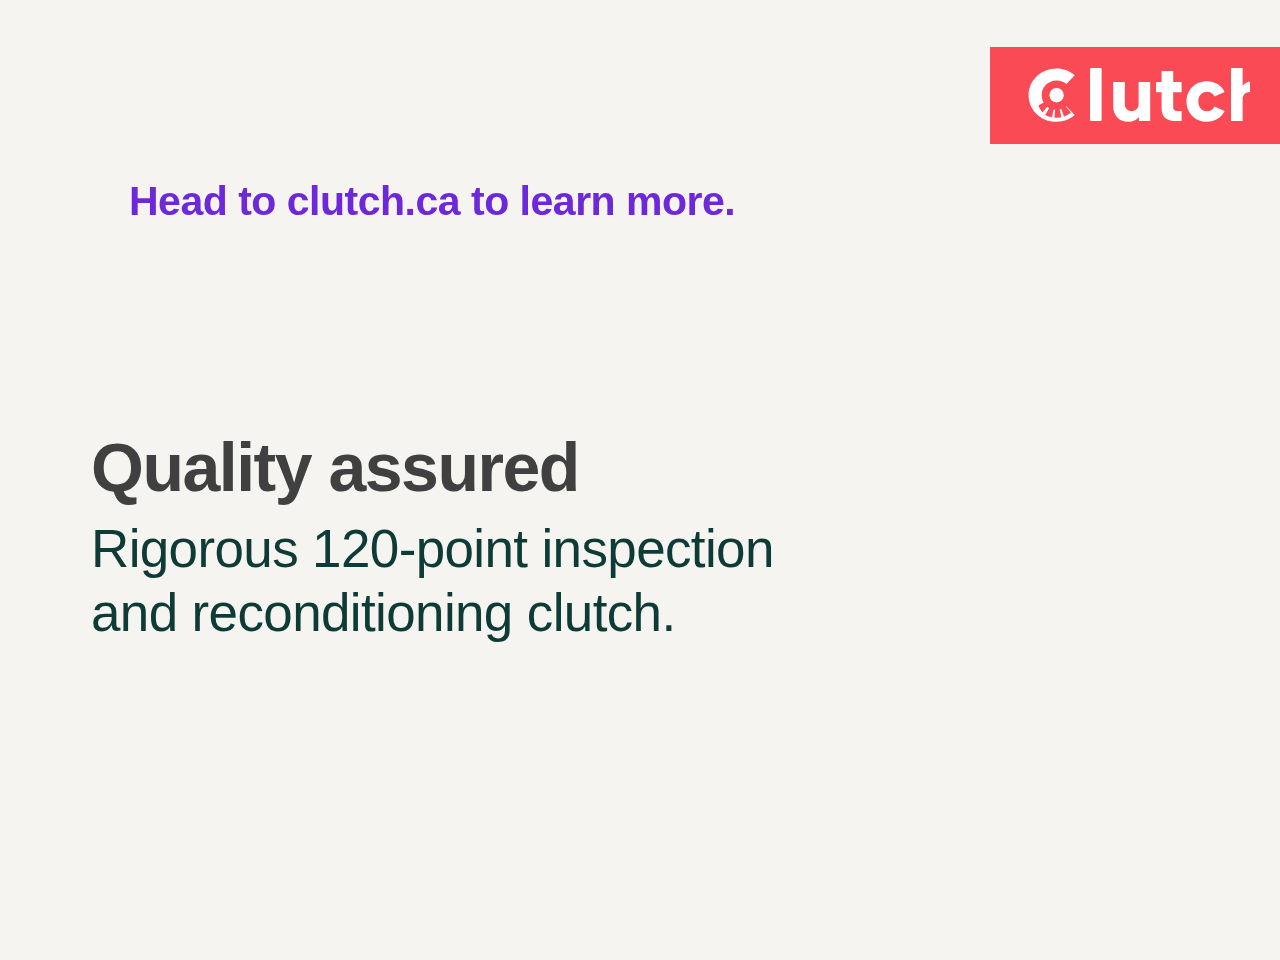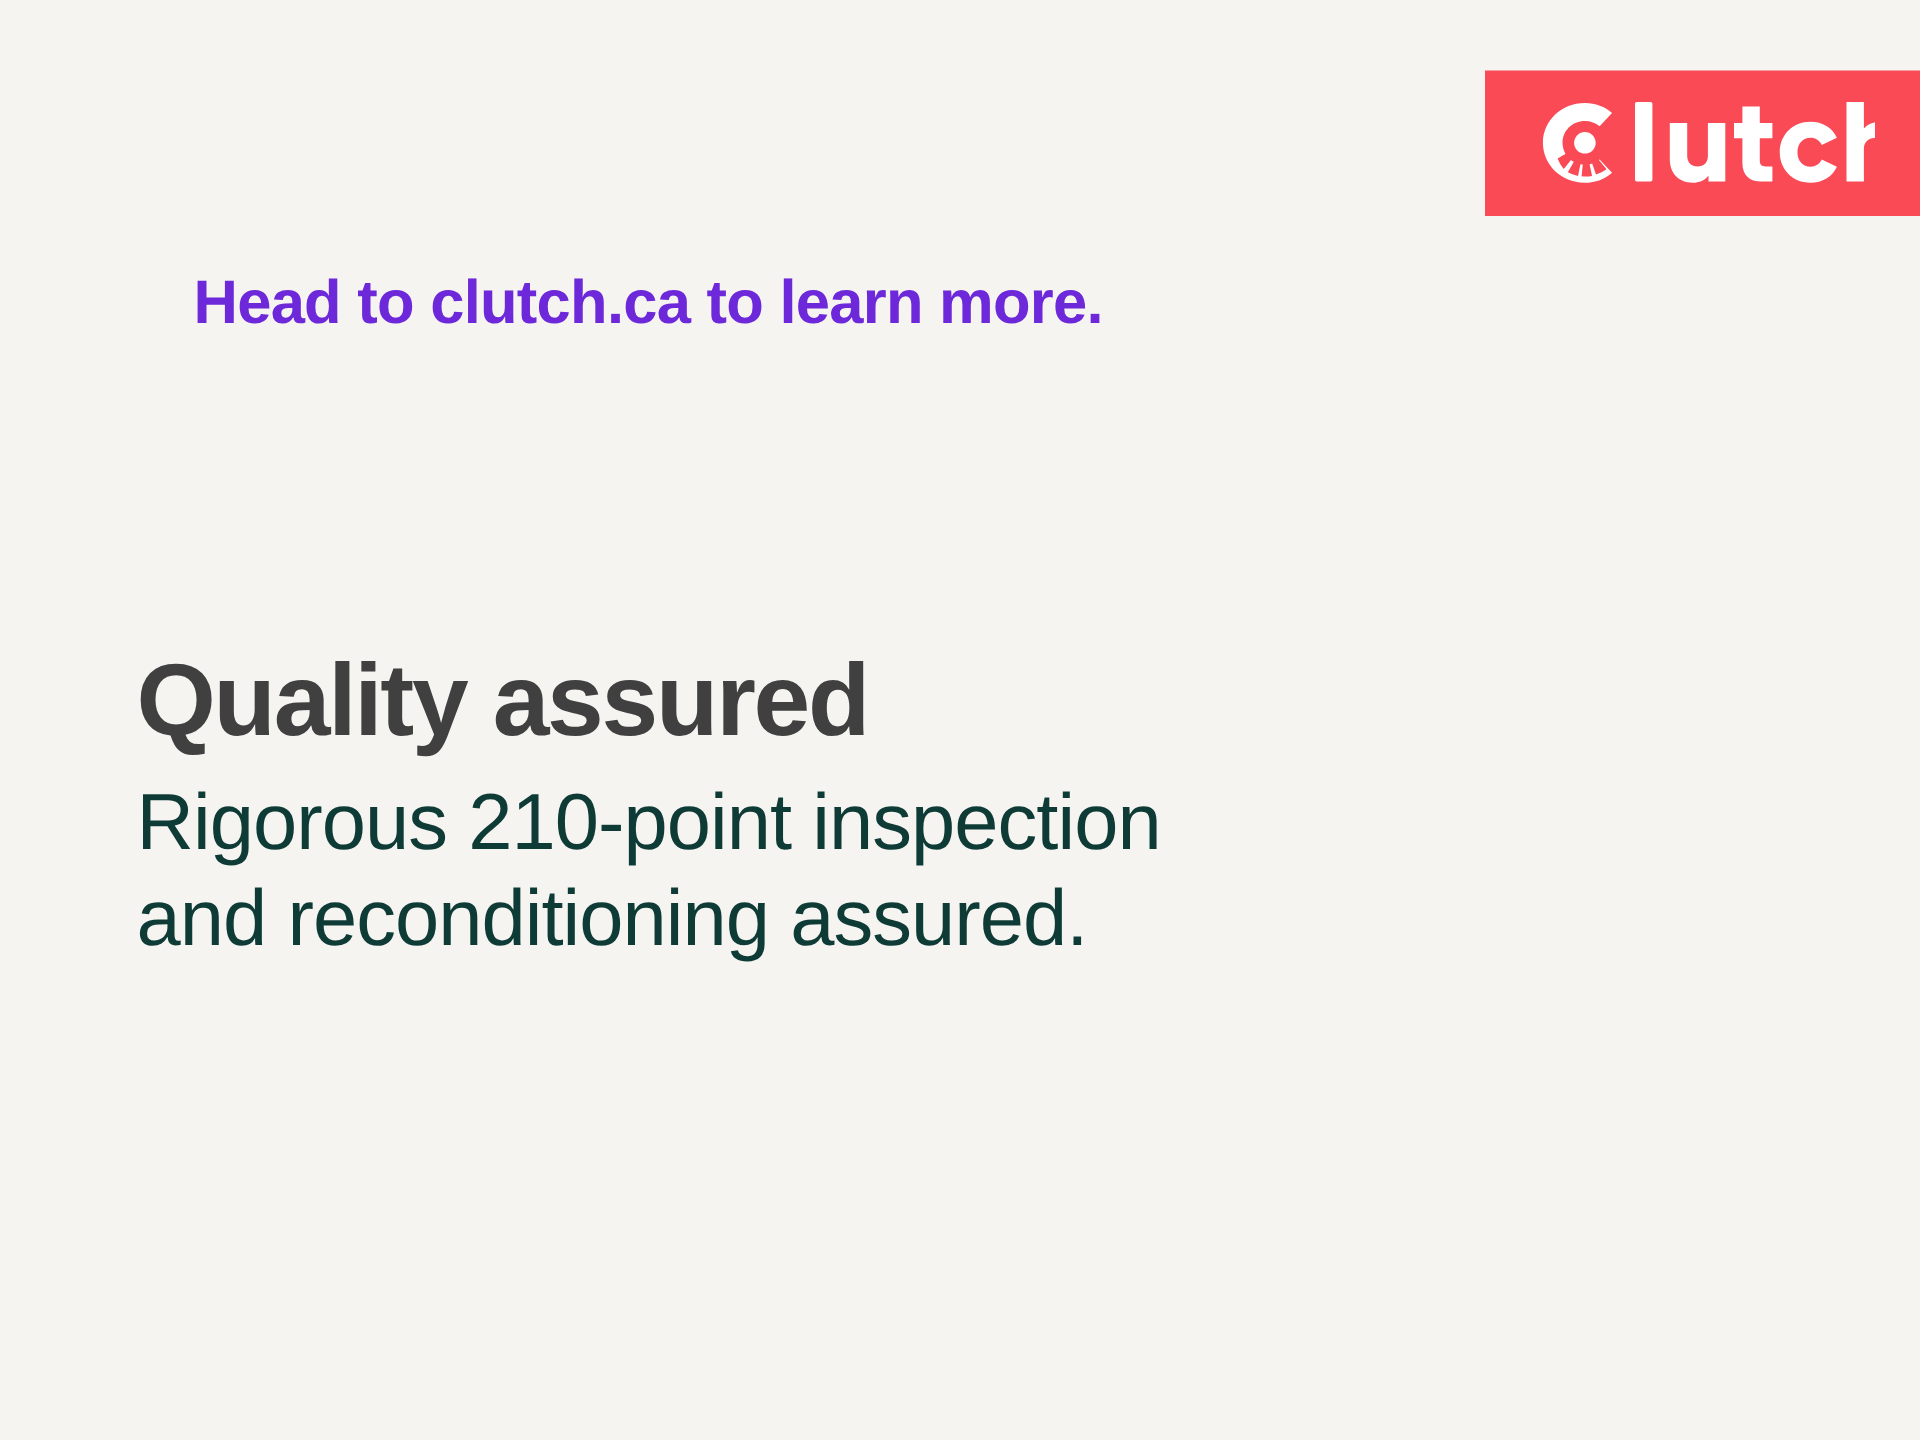--- a/index.html
+++ b/index.html
@@ -119,18 +119,18 @@
 
       <path fill="#ffffff" d="M203.0 1.0h11.6v17.7c2.4-2.9 6.0-4.5 10.4-4.5 9.1 0 15.2 6.1 15.2 15.6V54.0h-11.6V32.0c0-4.3-2.8-7.0-6.9-7.0-4.1 0-7.1 2.8-7.1 7.2V54.0H203V1.0z"></path>
     </svg>
   </div>
 
   <div class="eyebrow">Head to clutch.ca to learn more.</div>
 
   <div class="message-block">
     <h1 class="headline">Quality assured</h1>
     <p class="subhead">
-      <span class="subhead-line">Rigorous 210-point inspection</span>
-      <span class="subhead-line">and reconditioning assured.</span>
+      <span class="subhead-line">Rigorous 120-point inspection</span>
+      <span class="subhead-line">and reconditioning clutch.</span>
     </p>
   </div>
 
 </div>
 
 </body></html>

